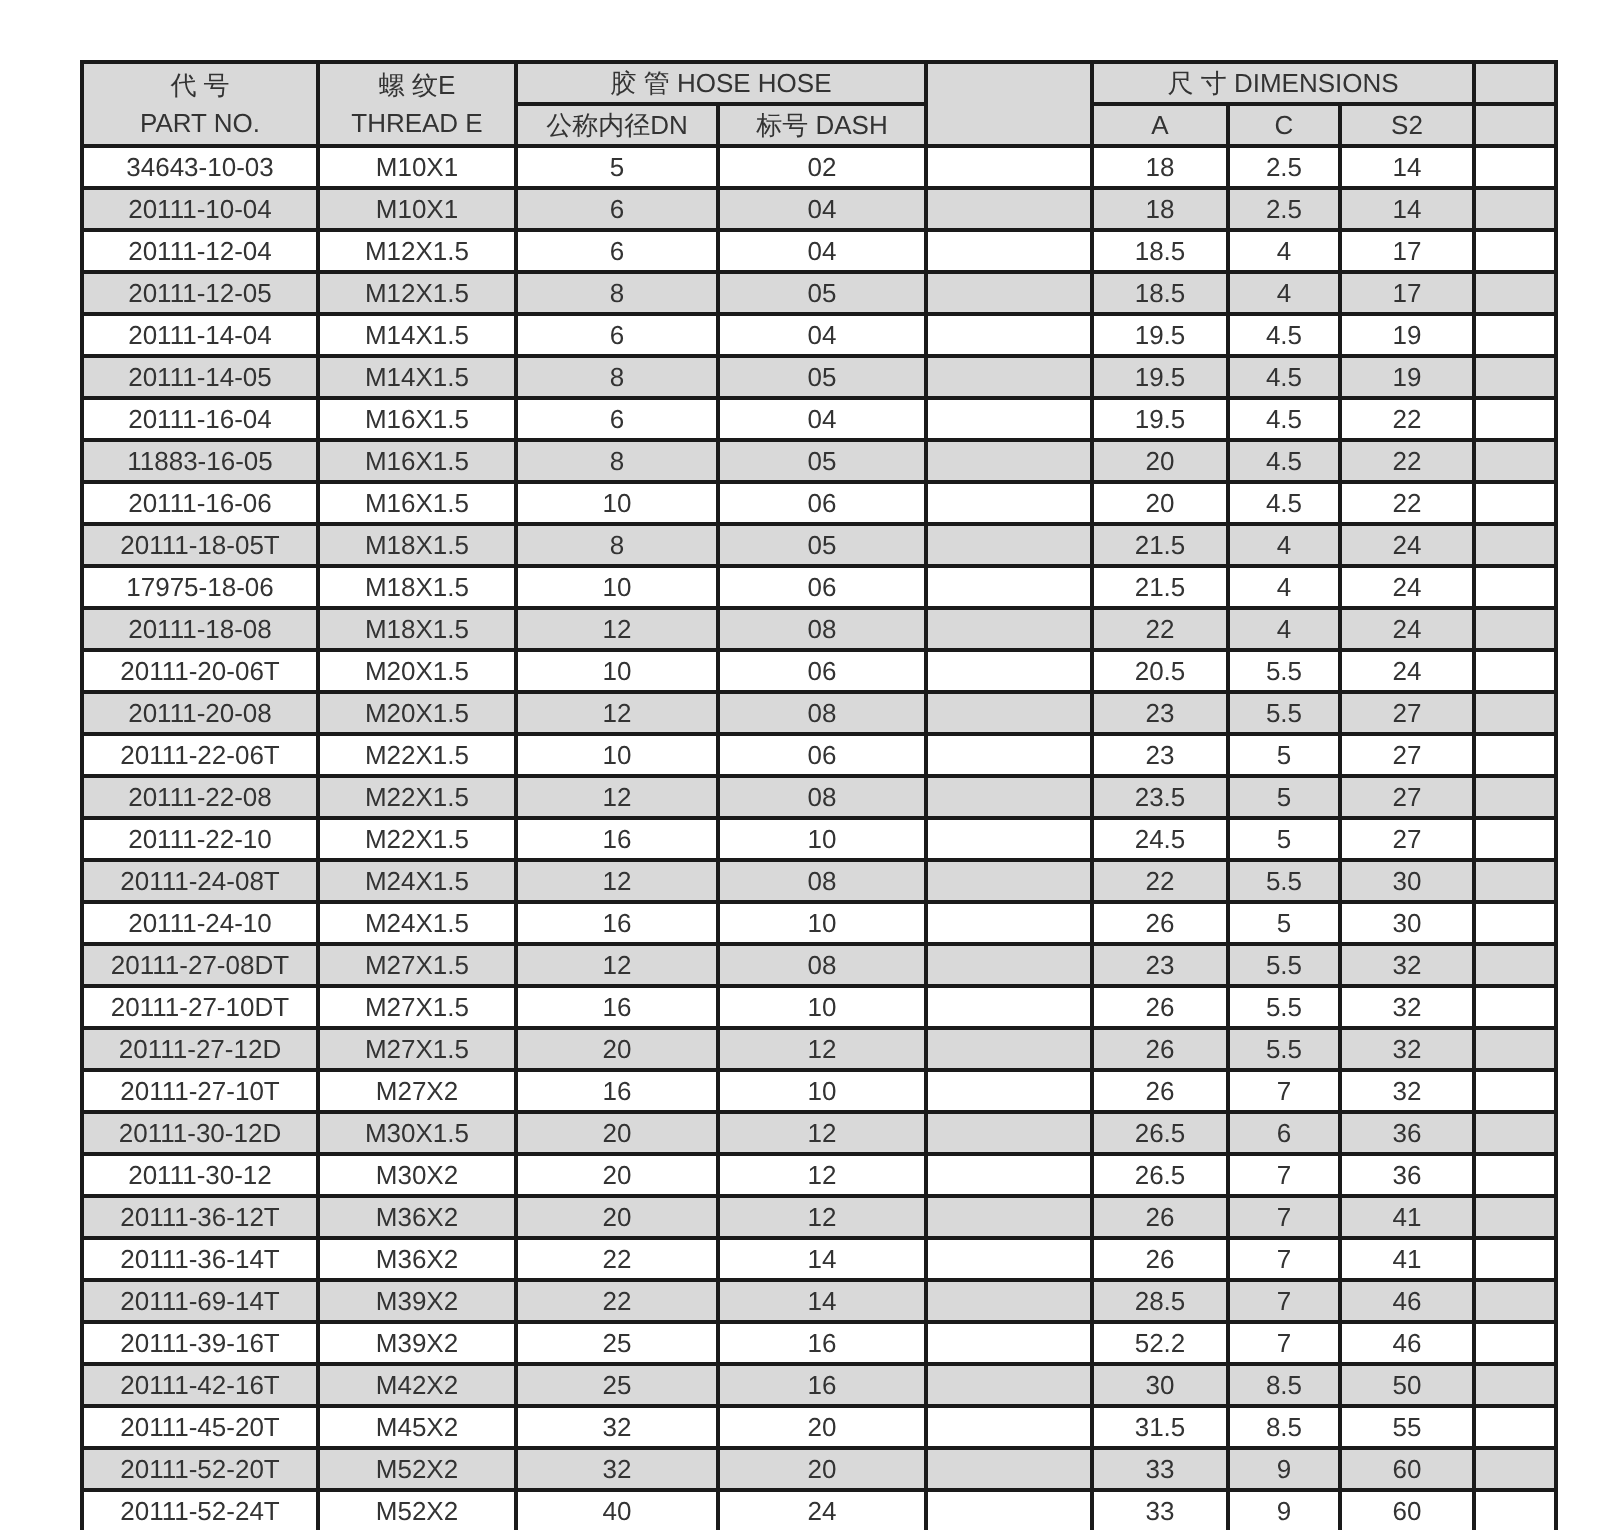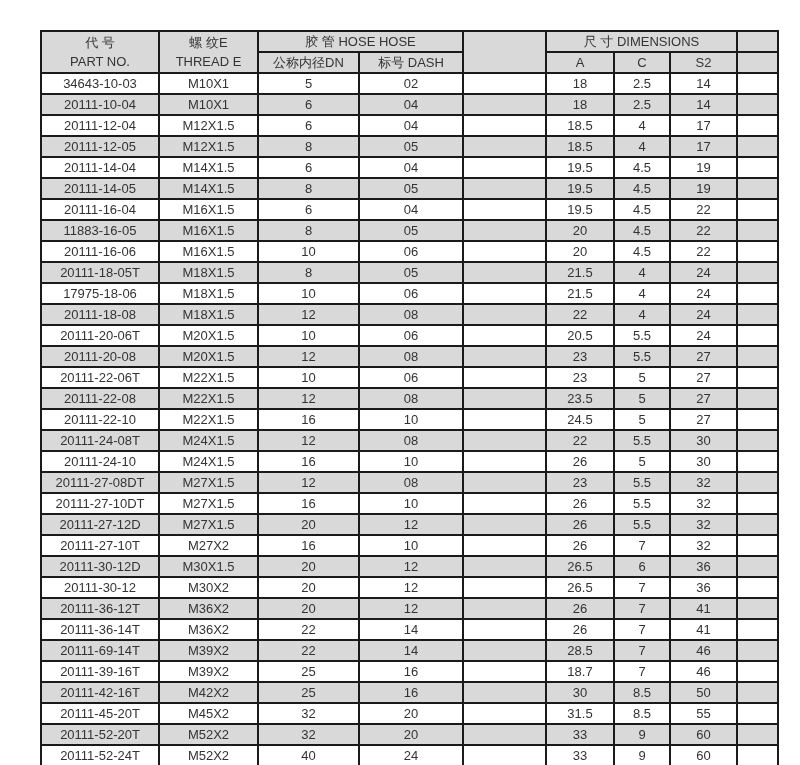--- a/index.html
+++ b/index.html
@@ -401,21 +401,21 @@
           <td>7</td>
           <td>46</td>
           <td></td>
         </tr>
         <tr>
           <td>20111-39-16T</td>
           <td>M39X2</td>
           <td>25</td>
           <td>16</td>
           <td></td>
-          <td>18.7</td>
+          <td>52.2</td>
           <td>7</td>
           <td>46</td>
           <td></td>
         </tr>
         <tr class="stripe">
           <td>20111-42-16T</td>
           <td>M42X2</td>
           <td>25</td>
           <td>16</td>
           <td></td>

